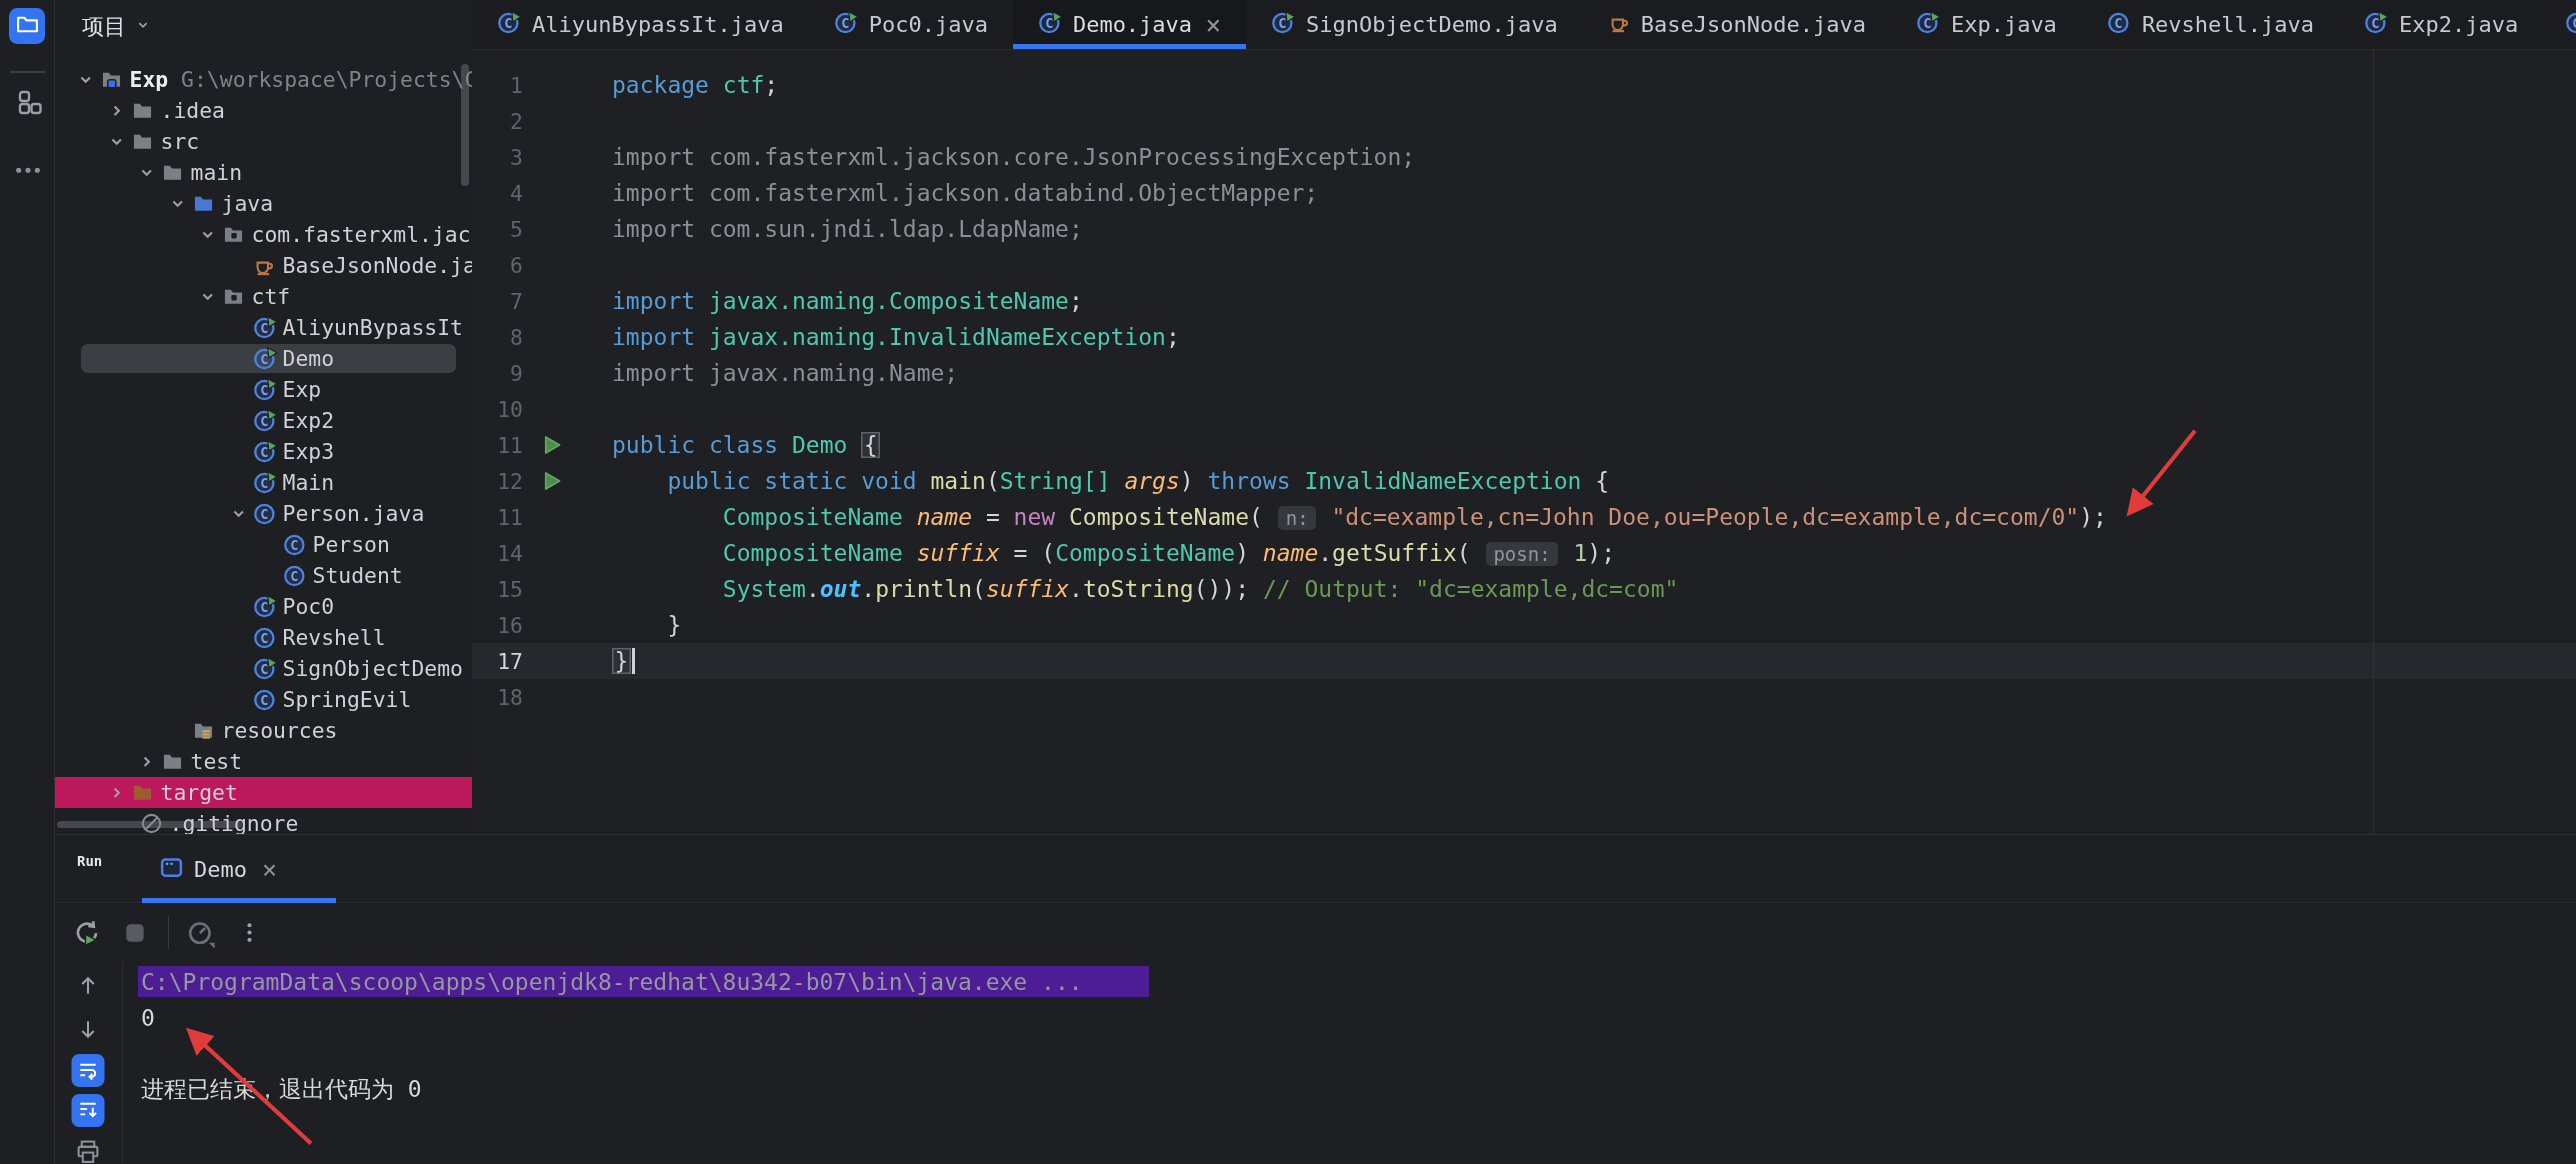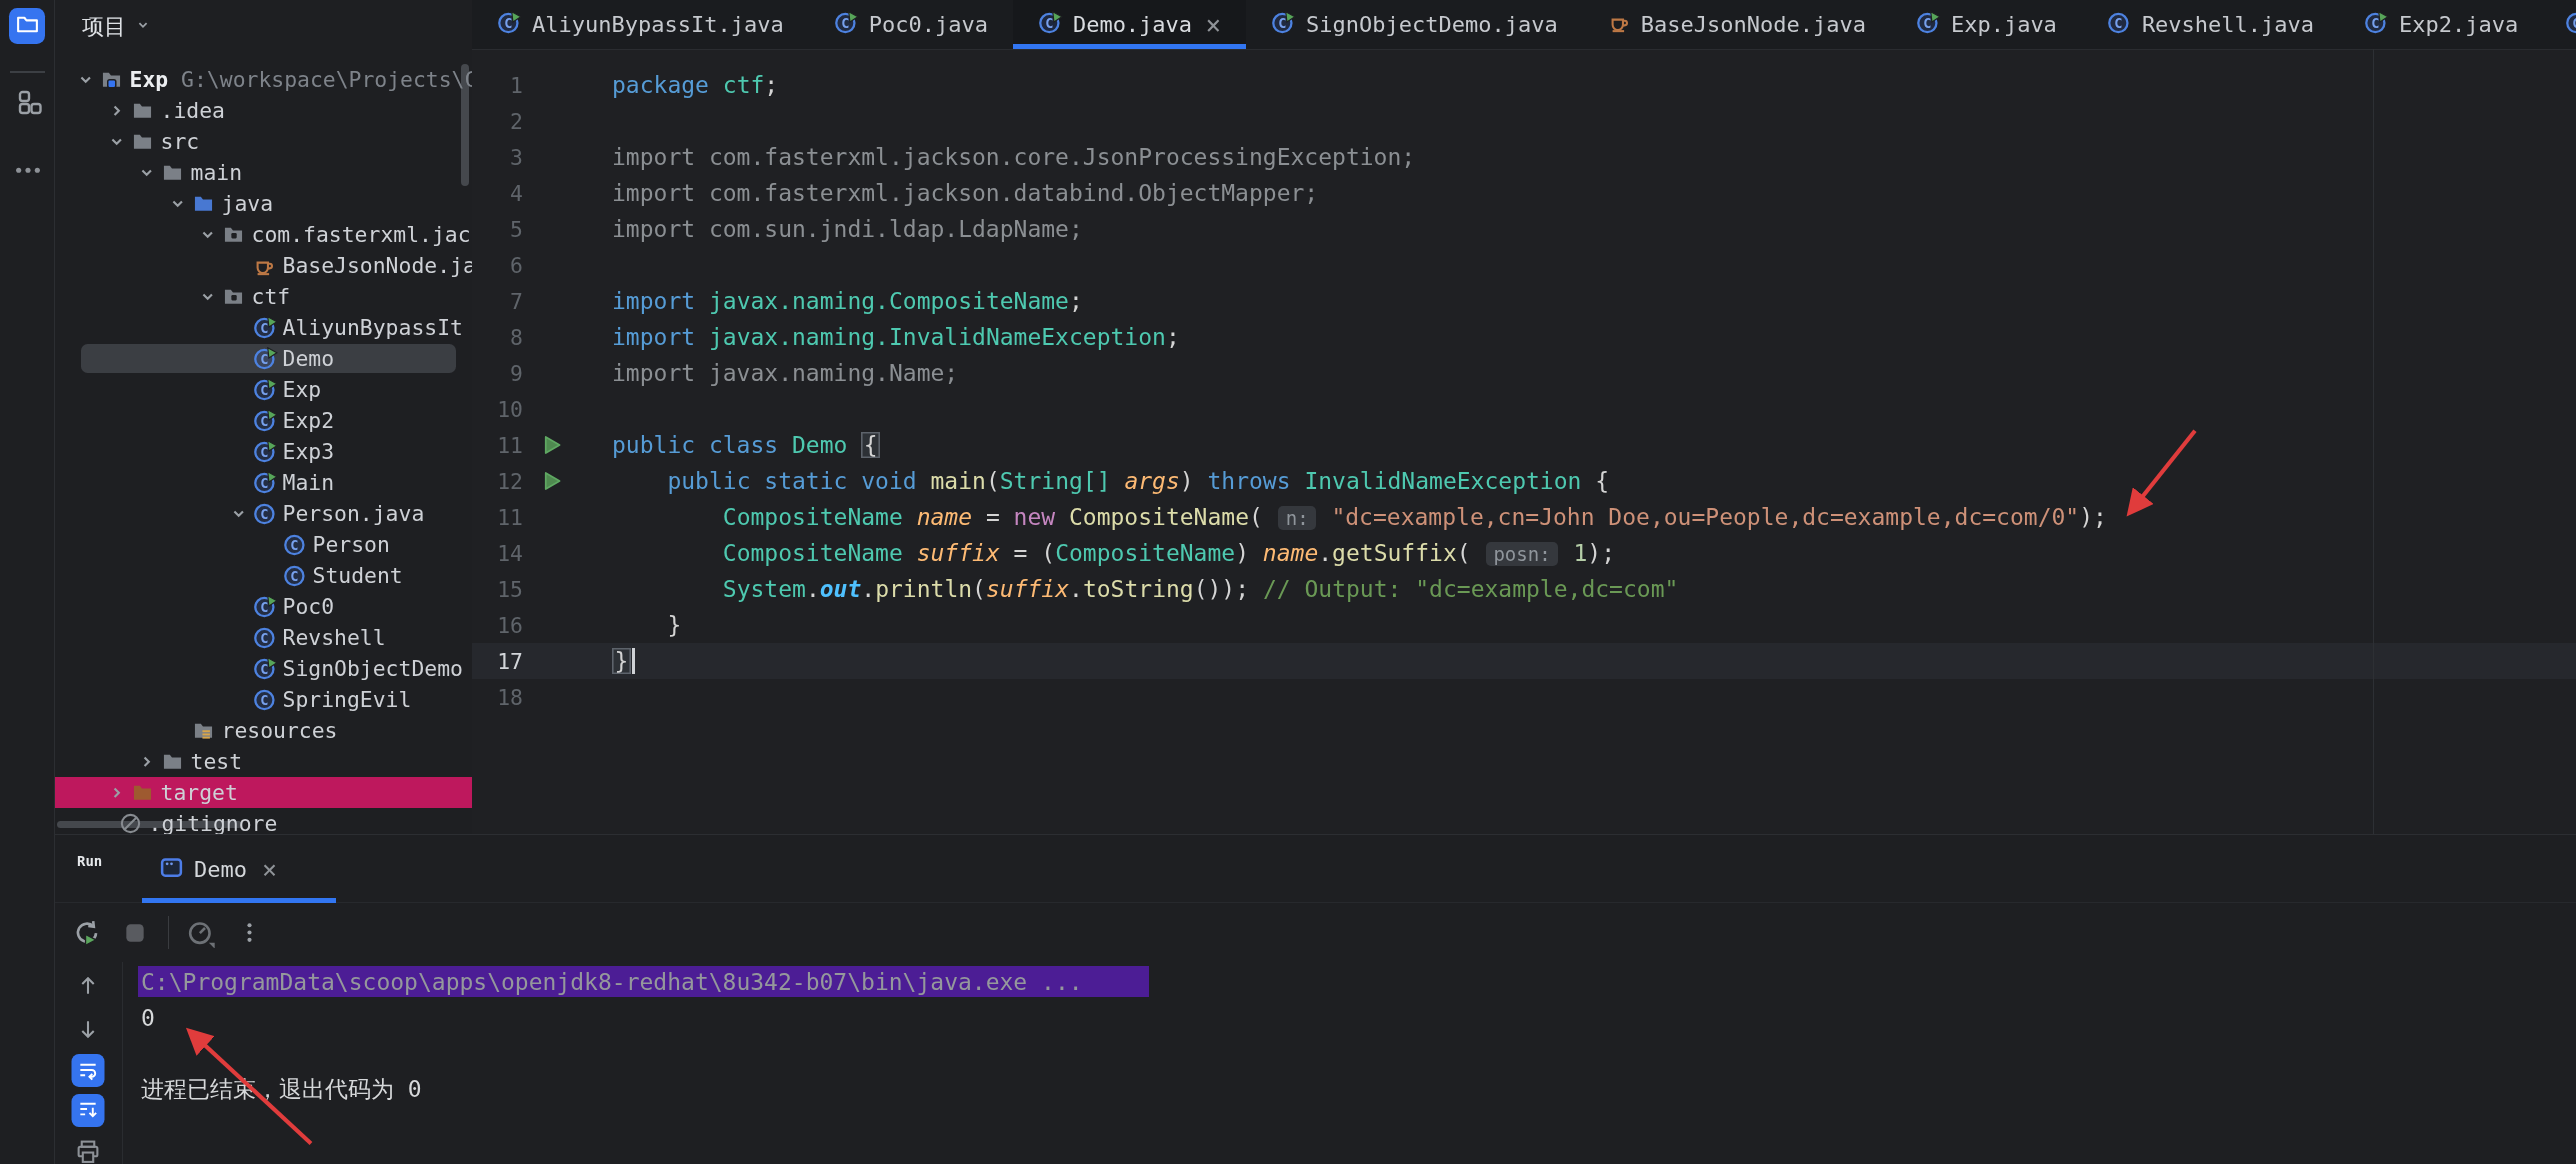--- a/index.html
+++ b/index.html
@@ -397,21 +397,21 @@
               <polyline points="8,6 12,10 8,14"></polyline>
             </svg>
           </span>
           <span class="ticon">
             <svg width="23" height="21.4" viewBox="0 0 20 20">
               <path d="M2 3.5 h5.5 l2 2.5 H18 V16.5 H2 Z" fill="#9e5a30"></path>
             </svg>
           </span>
           <span class="tlab">target</span>
         </div>
-        <div class="trow" style="padding-left: 37px;">
+        <div class="trow" style="padding-left: 58px;">
           <span class="chev"></span>
           <span class="ticon">
             <svg width="23" height="23" viewBox="0 0 20 20">
               <circle cx="10" cy="10" r="7.5" fill="none" stroke="#878b90" stroke-width="1.8"></circle>
               <line x1="5" y1="15" x2="15" y2="5" stroke="#878b90" stroke-width="1.8"></line>
             </svg>
           </span>
           <span class="tlab">.gitignore</span>
         </div>
       </div>

